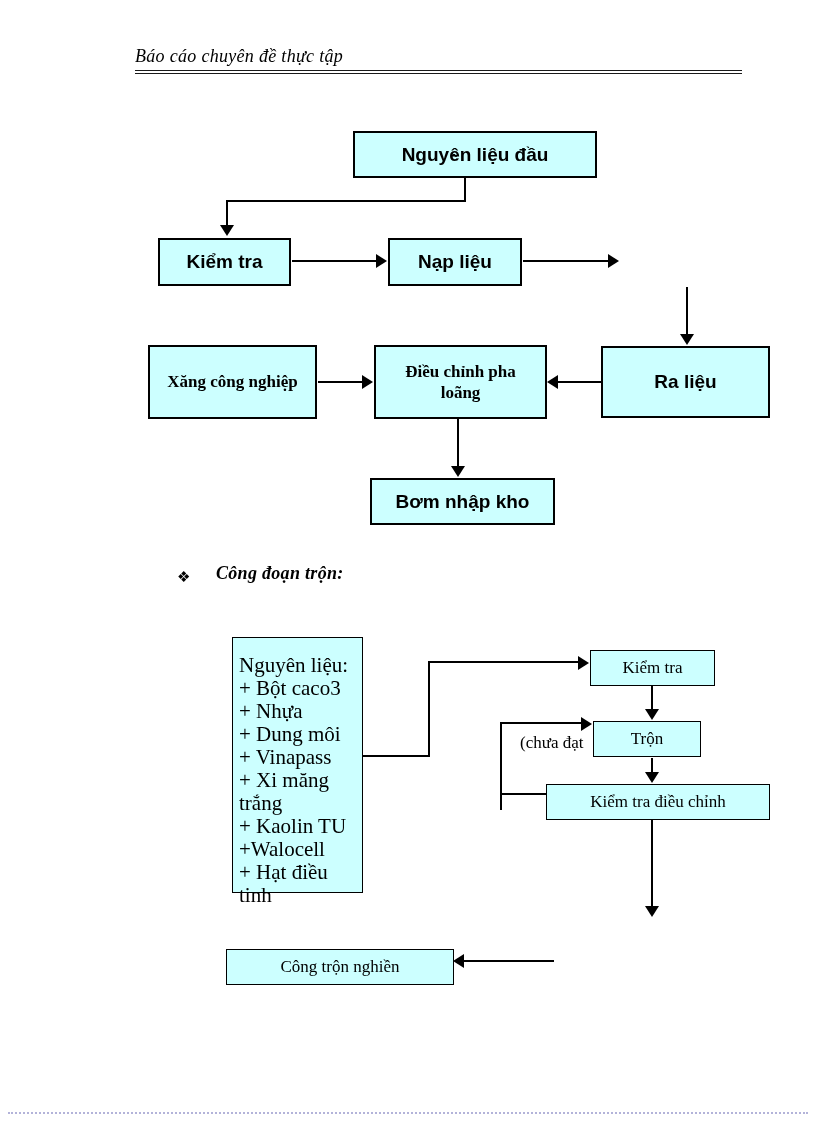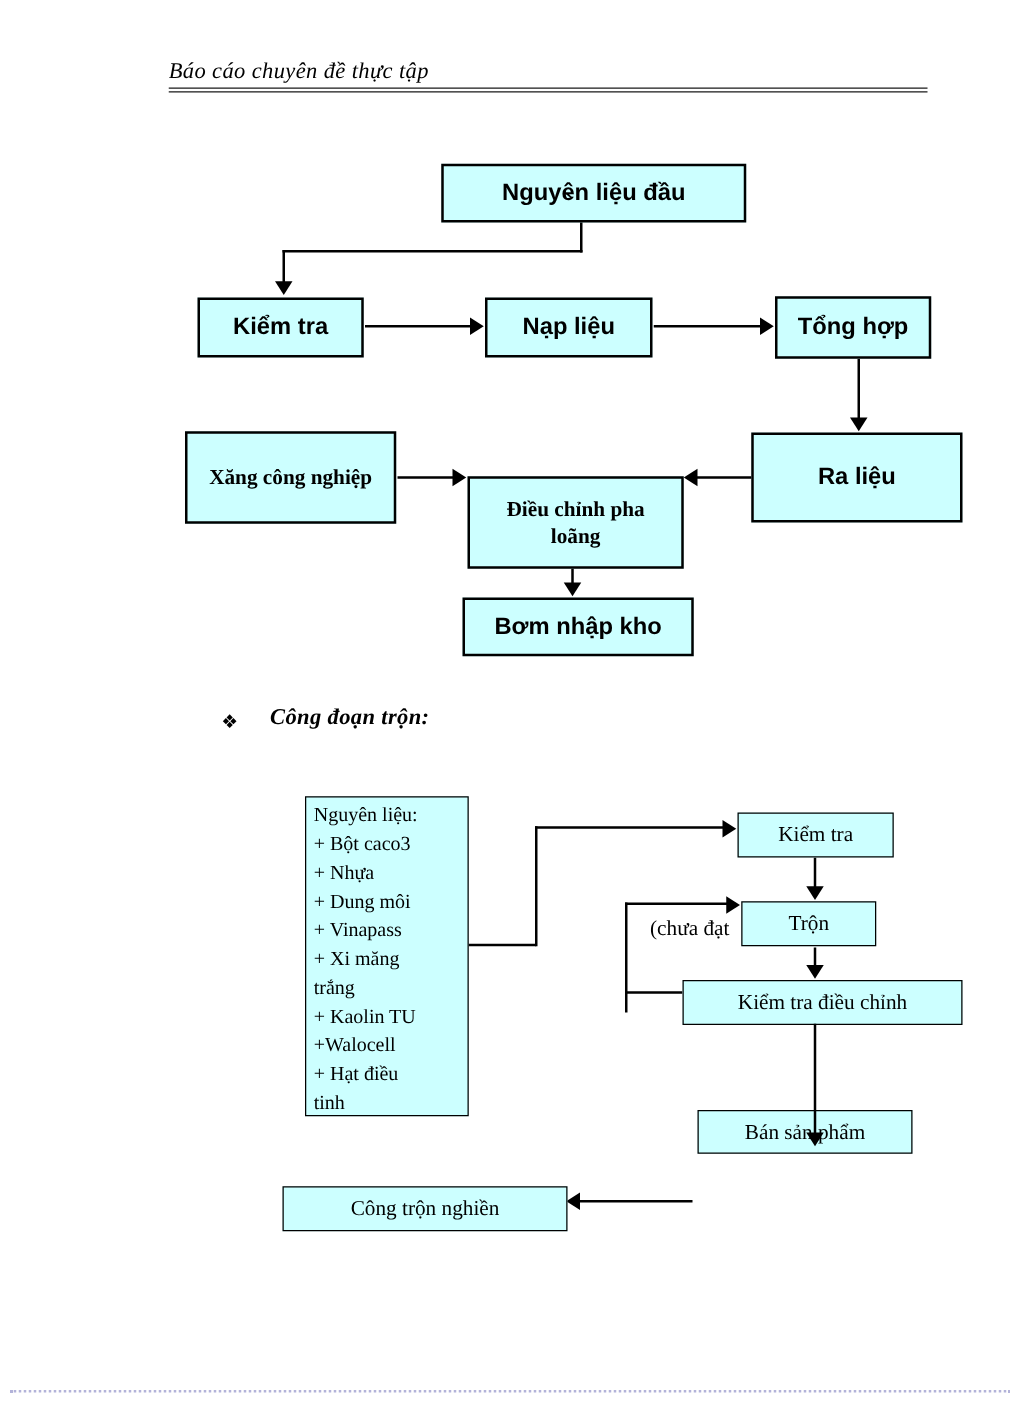--- a/index.html
+++ b/index.html
@@ -20,23 +20,23 @@
   .ah{position:absolute;width:0;height:0;}
   .ah-down{border-left:7px solid transparent;border-right:7px solid transparent;border-top:11px solid var(--line,#000);}
   .ah-right{border-top:7px solid transparent;border-bottom:7px solid transparent;border-left:11px solid var(--line,#000);}
   .ah-left{border-top:7px solid transparent;border-bottom:7px solid transparent;border-right:11px solid var(--line,#000);}
   .z3{z-index:3;}
   .bx{z-index:2;}
   
   .stray{position:absolute;left:452px;top:152px;font-family:"Liberation Sans",sans-serif;font-weight:bold;font-size:18px;z-index:4;}
   .bullet{position:absolute;left:177px;top:568px;font-size:15px;font-family:"DejaVu Sans",sans-serif;}
   .bullet-label{position:absolute;left:216px;top:563px;font-weight:bold;font-style:italic;font-size:18px;letter-spacing:.3px;}
-  .listbox{position:absolute;box-sizing:border-box;left:244px;top:637px;width:131px;height:256px;
+  .listbox{position:absolute;box-sizing:border-box;left:232px;top:637px;width:131px;height:256px;
            background:var(--box-fill,#ccffff);border:1px solid var(--box-border,#000);
-           padding:3px 2px 0 6px;font-size:16px;line-height:23px;z-index:2;}
+           padding:16px 2px 0 6px;font-size:21px;line-height:23px;z-index:2;}
   .note{position:absolute;left:520px;top:733px;font-size:17px;z-index:3;}
   .footer-dots{position:absolute;left:8px;top:1112px;width:800px;border-top:2px dotted var(--dots,#b3b3d9);}
 </style>
 </head>
 <body>
 
 <div class="page">
 
   <div class="hdr-title">Báo cáo chuyên đề thực tập</div>
   <div class="rule" style="left:135px;top:70px;width:607px;"></div>
@@ -46,28 +46,25 @@
     <span>Nguyên liệu đầu</span>
   </div>
   <div class="stray">`</div>
 
   <div class="bx sans" style="left:158px;top:238px;width:133px;height:48px;">
     <span>Kiểm tra</span>
   </div>
   <div class="bx sans" style="left:388px;top:238px;width:134px;height:48px;align-items:center;">
     <span>Nạp liệu</span>
   </div>
-  <div class="bx sans" style="left:620px;top:237px;width:125px;height:50px;">
-    <span>Tổng hợp</span>
-  </div>
 
   <div class="bx serifb" style="left:148px;top:345px;width:169px;height:74px;justify-content:center;">
     <span>Xăng công nghiệp</span>
   </div>
-  <div class="bx serifb" style="left:374px;top:345px;width:173px;height:74px;padding:0 14px;margin-top:36px;">
+  <div class="bx serifb" style="left:374px;top:345px;width:173px;height:74px;padding:0 14px;">
     <span>Điều chỉnh pha loãng</span>
   </div>
   <div class="bx sans" style="left:601px;top:346px;width:169px;height:72px;">
     <span>Ra liệu</span>
   </div>
 
   <div class="bx sans" style="left:370px;top:478px;width:185px;height:47px;">
     <span>Bơm nhập kho</span>
   </div>
 
@@ -113,23 +110,20 @@
 
   <div class="bx bx2" style="left:590px;top:650px;width:125px;height:36px;">
     <span>Kiểm tra</span>
   </div>
   <div class="bx bx2" style="left:593px;top:721px;width:108px;height:36px;">
     <span>Trộn</span>
   </div>
   <div class="bx bx2" style="left:546px;top:784px;width:224px;height:36px;">
     <span>Kiểm tra điều chỉnh</span>
   </div>
-  <div class="bx bx2" style="left:558px;top:888px;width:172px;height:35px;">
-    <span>Bán sản phẩm</span>
-  </div>
   <div class="bx bx2" style="left:226px;top:949px;width:228px;height:36px;">
     <span>Công trộn nghiền</span>
   </div>
 
   <div class="note">(chưa đạt</div>
 
   <div class="ln" style="left:359px;top:755px;width:70px;height:2px;"></div>
   <div class="ln" style="left:428px;top:661px;width:2px;height:96px;"></div>
   <div class="ln" style="left:428px;top:661px;width:152px;height:2px;"></div>
   <div class="ah ah-right" style="left:578px;top:656px;"></div>

